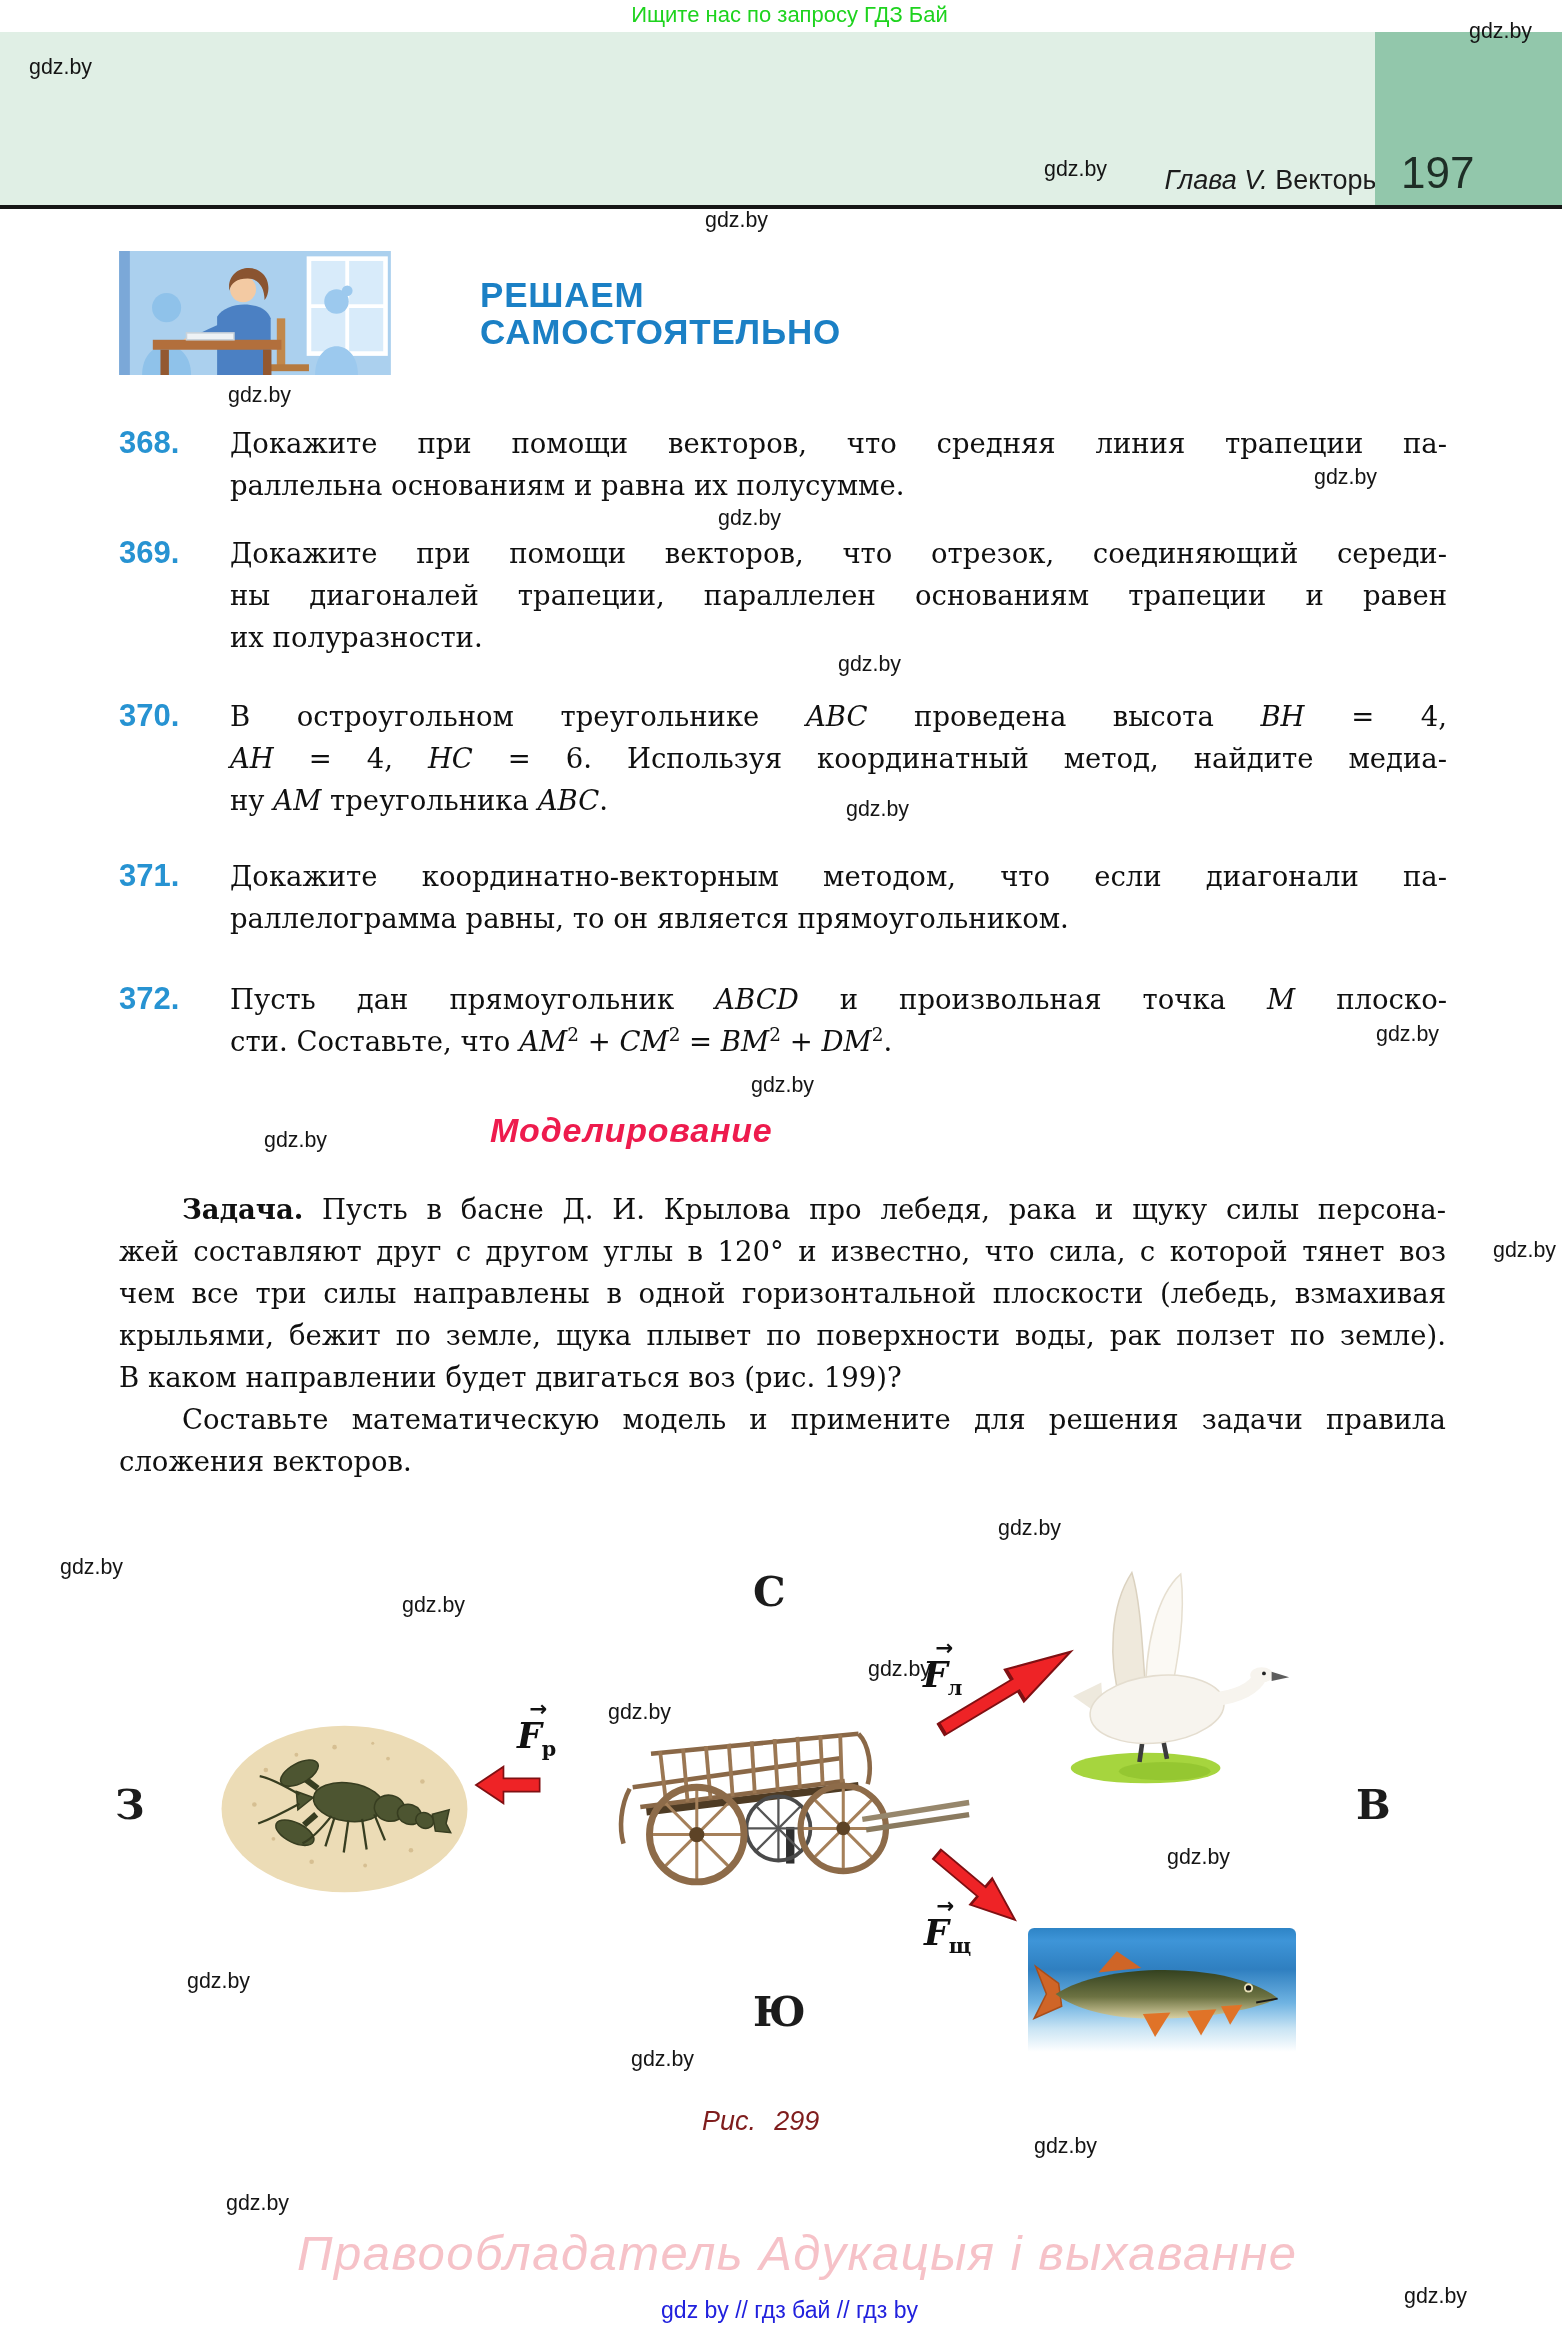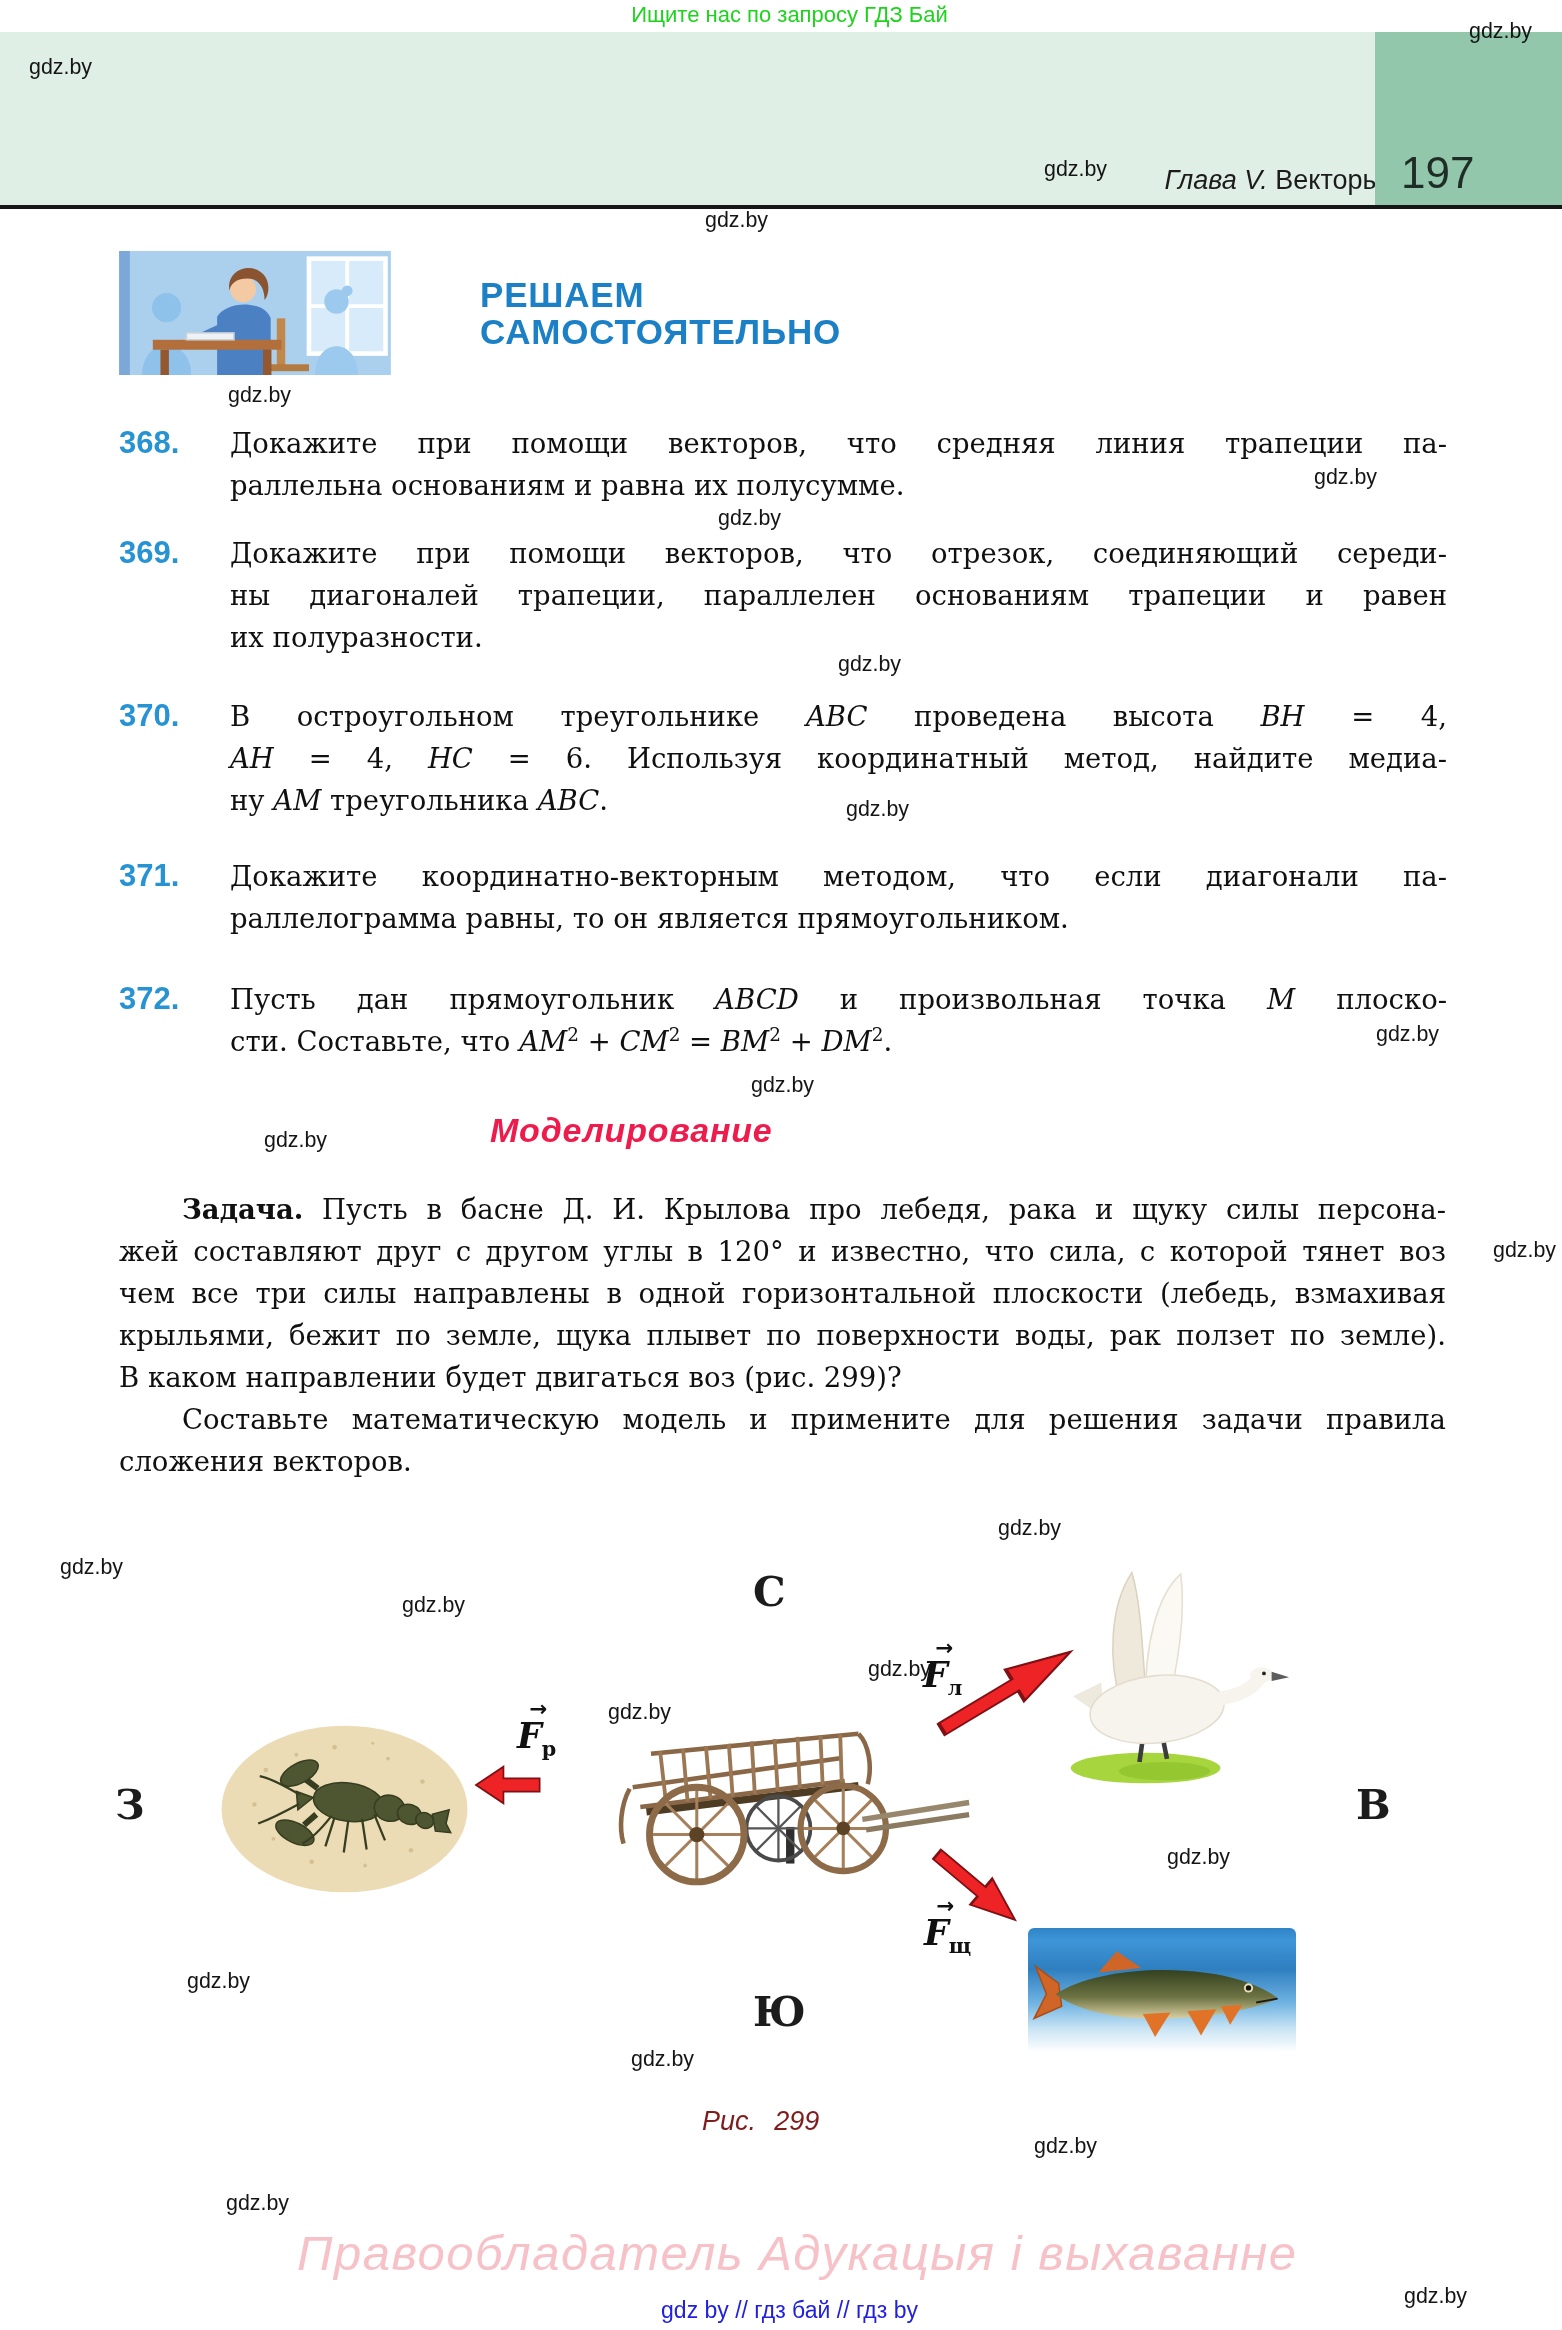--- a/index.html
+++ b/index.html
@@ -159,21 +159,21 @@
       </div>
     </div>
 
   <div id="modeling">Моделирование</div>
 
   <div id="task">
       <div class="line just ind"><span class="bd">Задача.</span><span> Пусть в басне Д. И. Крылова про лебедя, рака и щуку силы персона-</span></div>
       <div class="line just"><span>жей составляют друг с другом углы в 120° и известно, что сила, с которой тянет воз</span></div>
       <div class="line just"><span>чем все три силы направлены в одной горизонтальной плоскости (лебедь, взмахивая</span></div>
       <div class="line just"><span>крыльями, бежит по земле, щука плывет по поверхности воды, рак ползет по земле).</span></div>
-      <div class="line"><span>В каком направлении будет двигаться воз (рис. 299)?</span></div>
+      <div class="line"><span>В каком направлении будет двигаться воз (рис. 199)?</span></div>
       <div class="line just ind"><span>Составьте математическую модель и примените для решения задачи правила</span></div>
       <div class="line"><span>сложения векторов.</span></div>
     </div>
 
   <span class="compass" id="cmp-n">С</span>
   <span class="compass" id="cmp-w">З</span>
   <span class="compass" id="cmp-e">В</span>
   <span class="compass" id="cmp-s">Ю</span>
 
   <svg class="figimg" id="crayfish" viewBox="0 0 326 222">

